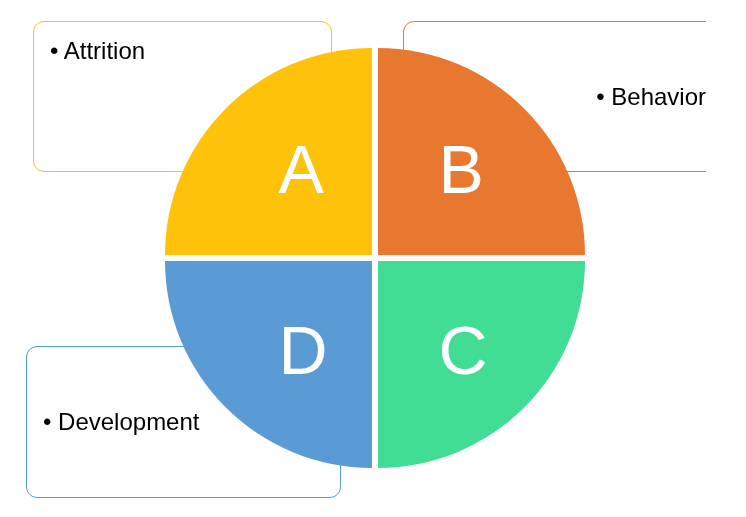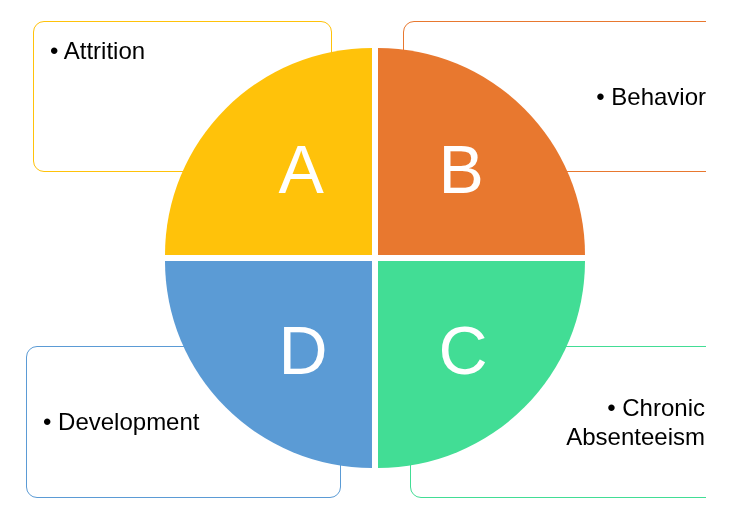--- a/index.html
+++ b/index.html
@@ -160,24 +160,20 @@
   </div>
 
   <div class="callout" id="box-behavior">
     <span class="callout-text">• Behavior</span>
   </div>
 
   <div class="callout" id="box-development">
     <span class="callout-text">• Development</span>
   </div>
 
-  <div class="callout" id="box-absenteeism">
-    <span class="callout-text">• Chronic
-Absenteeism</span>
-  </div>
 
   <div id="ghost-shape"></div>
 
   <div id="pie">
 
     <div class="quad" id="quad-a">
       <span class="quad-label" id="label-a">A</span>
     </div>
 
     <div class="quad" id="quad-b">

